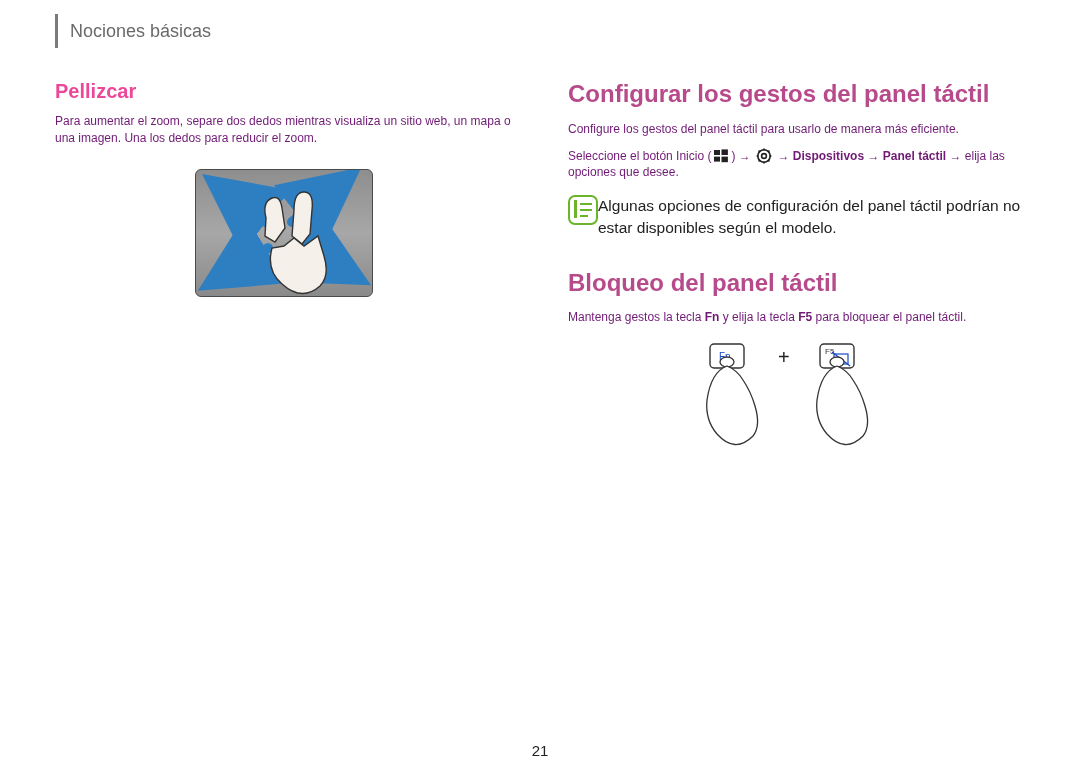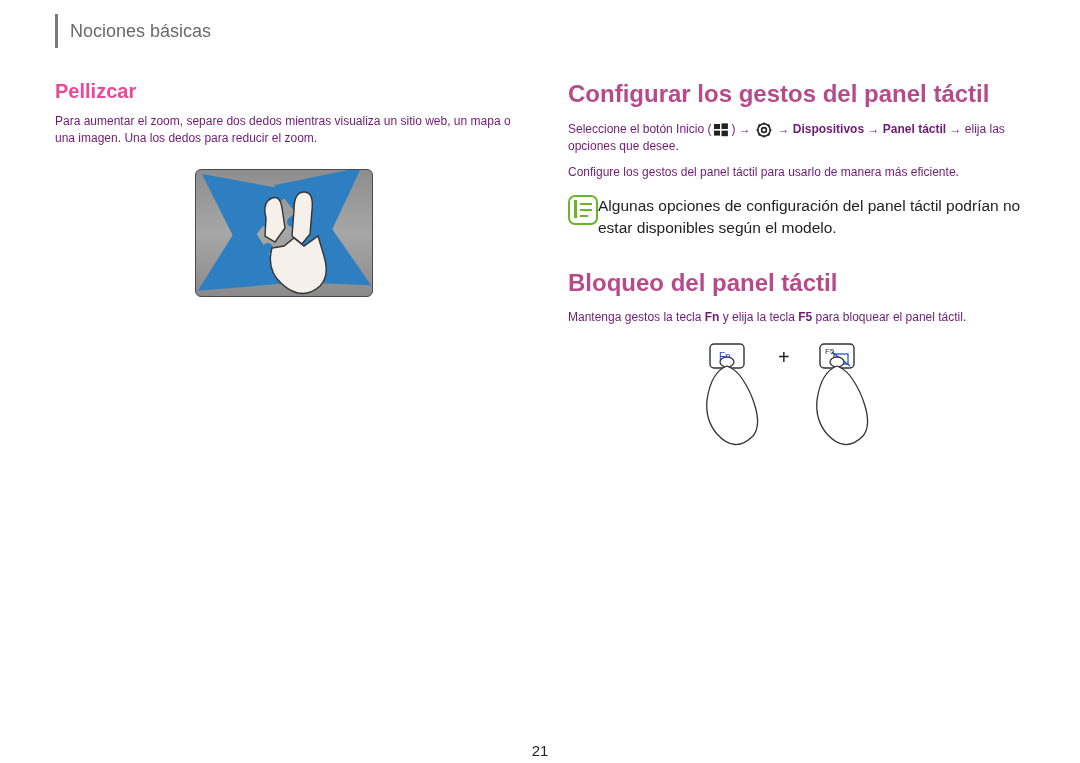--- a/index.html
+++ b/index.html
@@ -165,20 +165,22 @@
               <path d="M98 40 q0 -18 10 -18 q10 0 8 18 l-2 24 l-8 10 l-10 -8 z"></path>
               <path d="M76 78 q-6 22 10 36 q20 18 38 2 q10 -10 4 -30 l-6 -20 l-14 10 l-10 -8 l-10 8 z"></path>
             </g>
           </svg>
         </div>
       </div>
     </div>
 
     <div class="col">
       <div class="h2">Configurar los gestos del panel táctil</div>
+      <p class="body">Configure los gestos del panel táctil para usarlo de manera más eficiente.</p>
+
       <p class="body">
         <span>Seleccione el botón Inicio (</span><span class="inline-icon">
             <svg width="16" height="16" viewBox="0 0 16 16">
               <rect x="1" y="2" width="6" height="5" fill="#222"></rect>
               <rect x="8.5" y="1.4" width="6.4" height="5.6" fill="#222"></rect>
               <rect x="1" y="8.6" width="6" height="5" fill="#222"></rect>
               <rect x="8.5" y="8.6" width="6.4" height="5.6" fill="#222"></rect>
             </svg>
           </span><span>) → </span><span class="inline-icon">
             <svg width="16" height="16" viewBox="0 0 16 16">
@@ -191,22 +193,20 @@
                 <line x1="13.6" y1="8" x2="15.4" y2="8"></line>
                 <line x1="2.6" y1="2.6" x2="3.9" y2="3.9"></line>
                 <line x1="12.1" y1="12.1" x2="13.4" y2="13.4"></line>
                 <line x1="12.1" y1="3.9" x2="13.4" y2="2.6"></line>
                 <line x1="2.6" y1="13.4" x2="3.9" y2="12.1"></line>
               </g>
             </svg>
           </span><span> → </span><span class="bold">Dispositivos</span><span> → </span><span class="bold">Panel táctil</span><span> → elija las opciones que desee.</span>
       </p>
 
-      <p class="body">Configure los gestos del panel táctil para usarlo de manera más eficiente.</p>
-
       <div class="note-row">
         <div class="note-icon"></div>
         <div class="note-text">Algunas opciones de configuración del panel táctil podrían no estar disponibles según el modelo.</div>
       </div>
 
       <div class="h2 mt">Bloqueo del panel táctil</div>
       <p class="body">
         <span>Mantenga gestos la tecla </span><span class="bold">Fn</span><span> y elija la tecla </span><span class="bold">F5</span><span> para bloquear el panel táctil.</span>
       </p>
 

